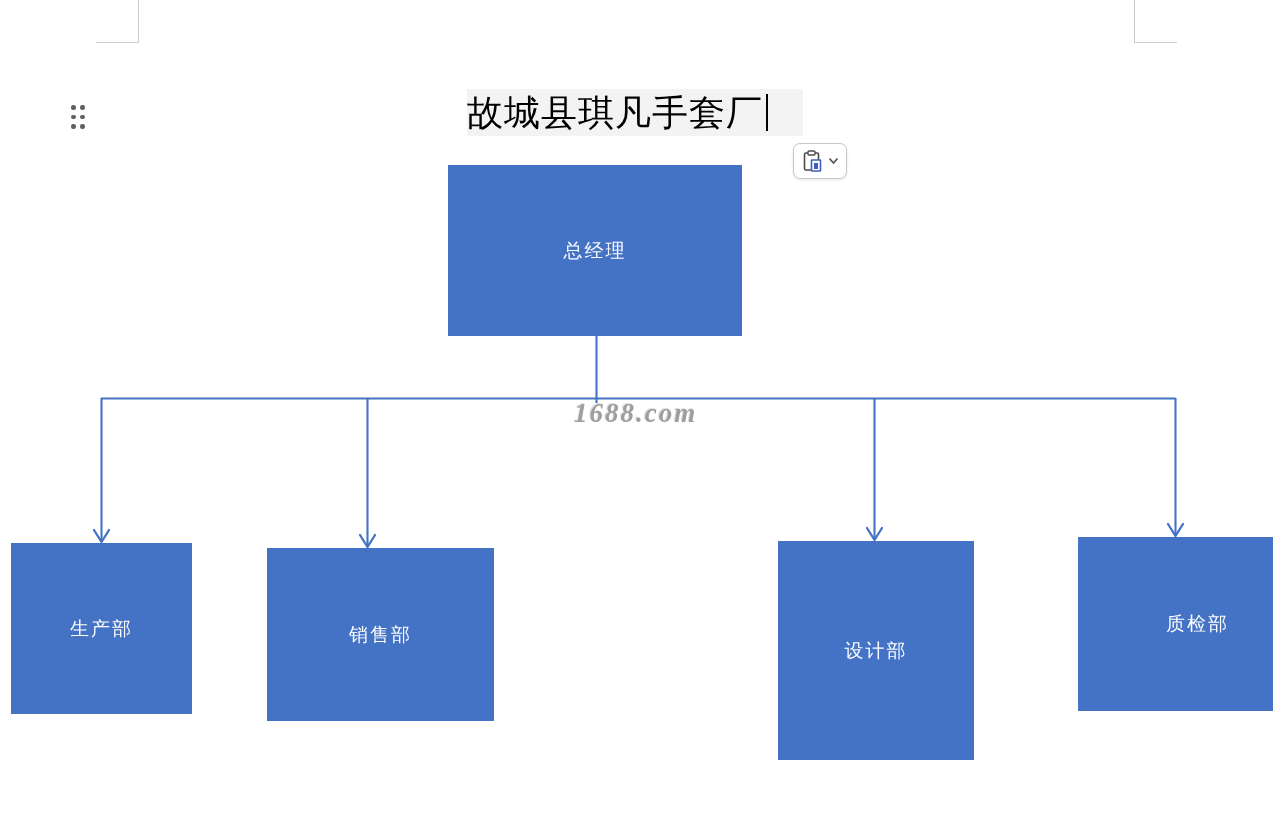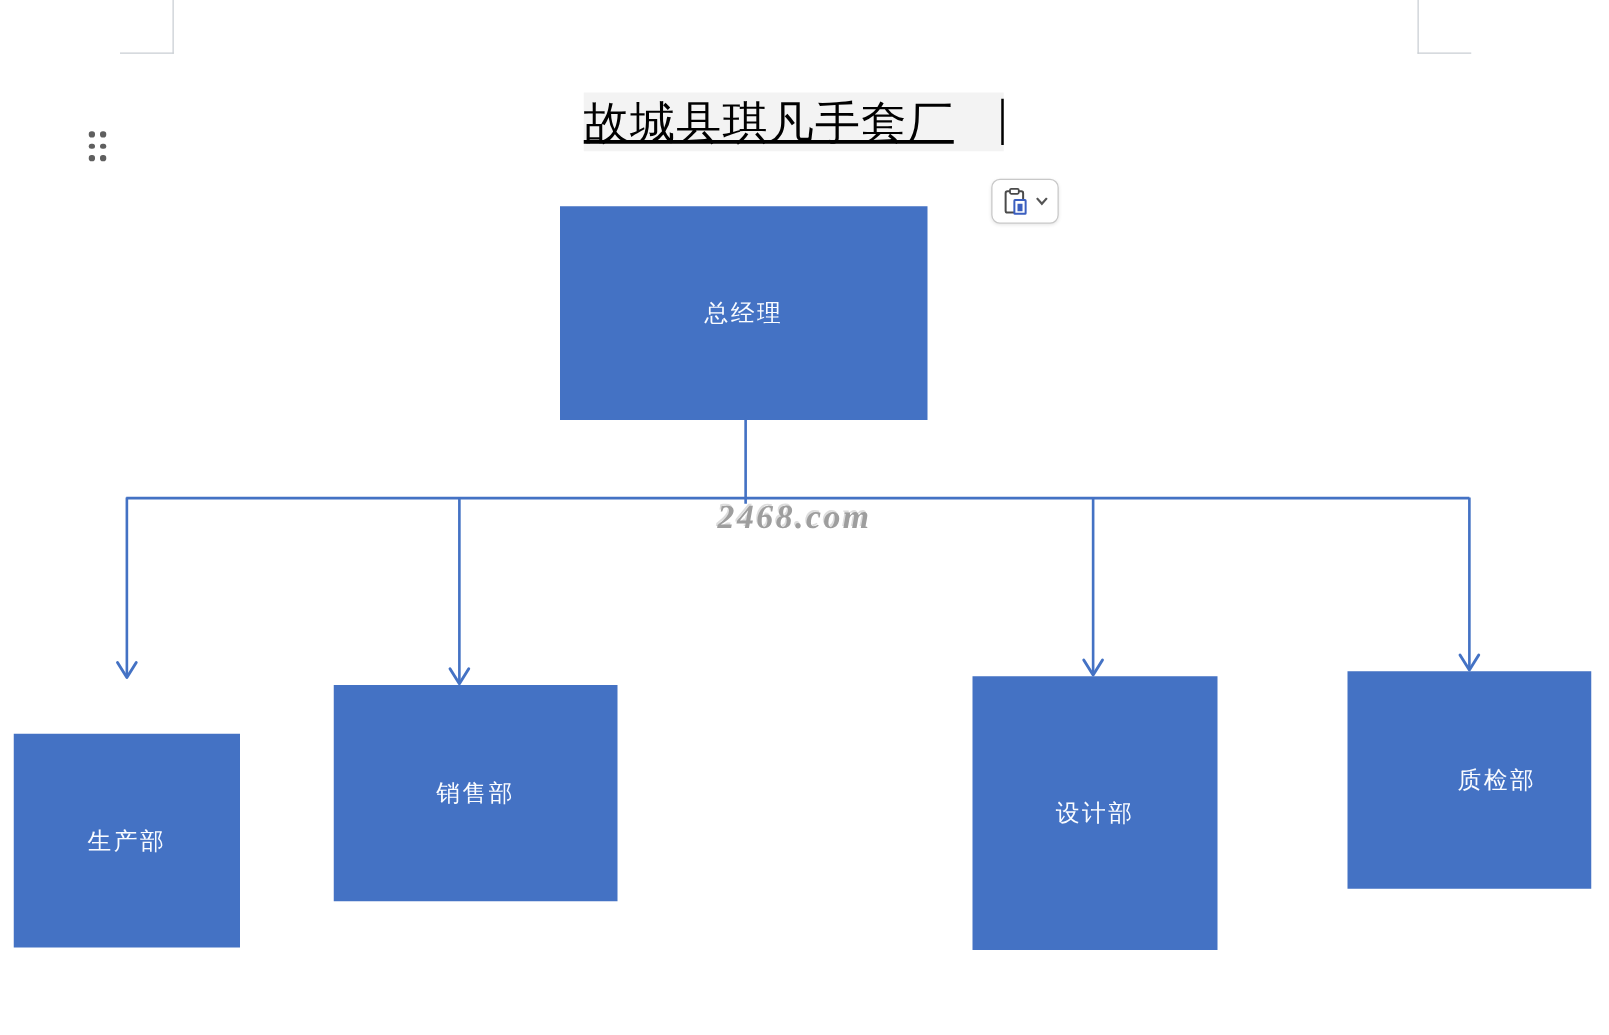--- a/index.html
+++ b/index.html
@@ -35,24 +35,24 @@
     justify-items: center; align-items: center;
     cursor: move;
   }
   .drag-handle i {
     width: 4.5px; height: 4.5px; border-radius: 50%;
     background: #5f5f5f; display: block;
   }
 
   
   .title-field {
-    position: absolute; left: 467px; top: 74px;
+    position: absolute; left: 467px; top: 89px;
     width: 336px; height: 47px;
     background: var(--field-highlight);
-    display: flex; align-items: center; justify-content: space-between; text-decoration: underline;
+    display: flex; align-items: center; justify-content: flex-start;
   }
   .title-text {
     font-size: 36px; line-height: 1;
     color: var(--title-text);
     letter-spacing: 1px;
     white-space: nowrap;
   }
   .caret {
     display: inline-block; width: 2px; height: 37px;
     background: #000; margin-left: 3px;
@@ -92,21 +92,21 @@
   
   .org-box {
     position: absolute;
     background: var(--box-fill);
     color: var(--box-text);
     display: flex; align-items: center; justify-content: center;
     font-size: 19px; letter-spacing: 2px;
     cursor: pointer;
   }
   .box-root { left: 448px; top: 165px; width: 294px; height: 171px; }
-  .box-d0   { left: 11px;   top: 543px; width: 181px; height: 171px; margin-top: 44px; }
+  .box-d0   { left: 11px;   top: 543px; width: 181px; height: 171px; }
   .box-d1   { left: 267px;  top: 548px; width: 227px; height: 173px; }
   .box-d2   { left: 778px;  top: 541px; width: 196px; height: 219px; }
   .box-d3   { left: 1078px; top: 537px; width: 195px; height: 174px; padding-left: 44px; }
 </style>
 </head>
 <body>
 
 <div class="crop crop-tl-v"></div>
 <div class="crop crop-tl-h"></div>
 <div class="crop crop-tr-v"></div>
@@ -150,21 +150,21 @@
   <line x1="367.5" y1="398" x2="367.5" y2="546"></line>
   <polyline class="arrowhead" points="360,535 367.5,547 375,535"></polyline>
 
   <line x1="874.5" y1="398" x2="874.5" y2="539"></line>
   <polyline class="arrowhead" points="867,528 874.5,540 882,528"></polyline>
 
   <line x1="1175.5" y1="398" x2="1175.5" y2="535"></line>
   <polyline class="arrowhead" points="1168,524 1175.5,536 1183,524"></polyline>
 </svg>
 
-<div class="watermark">2468.com</div>
+<div class="watermark">1688.com</div>
 
 <div class="org-box box-root">
   <span>总经理</span>
 </div>
 <div class="org-box box-d0">
   <span>生产部</span>
 </div>
 <div class="org-box box-d1">
   <span>销售部</span>
 </div>

